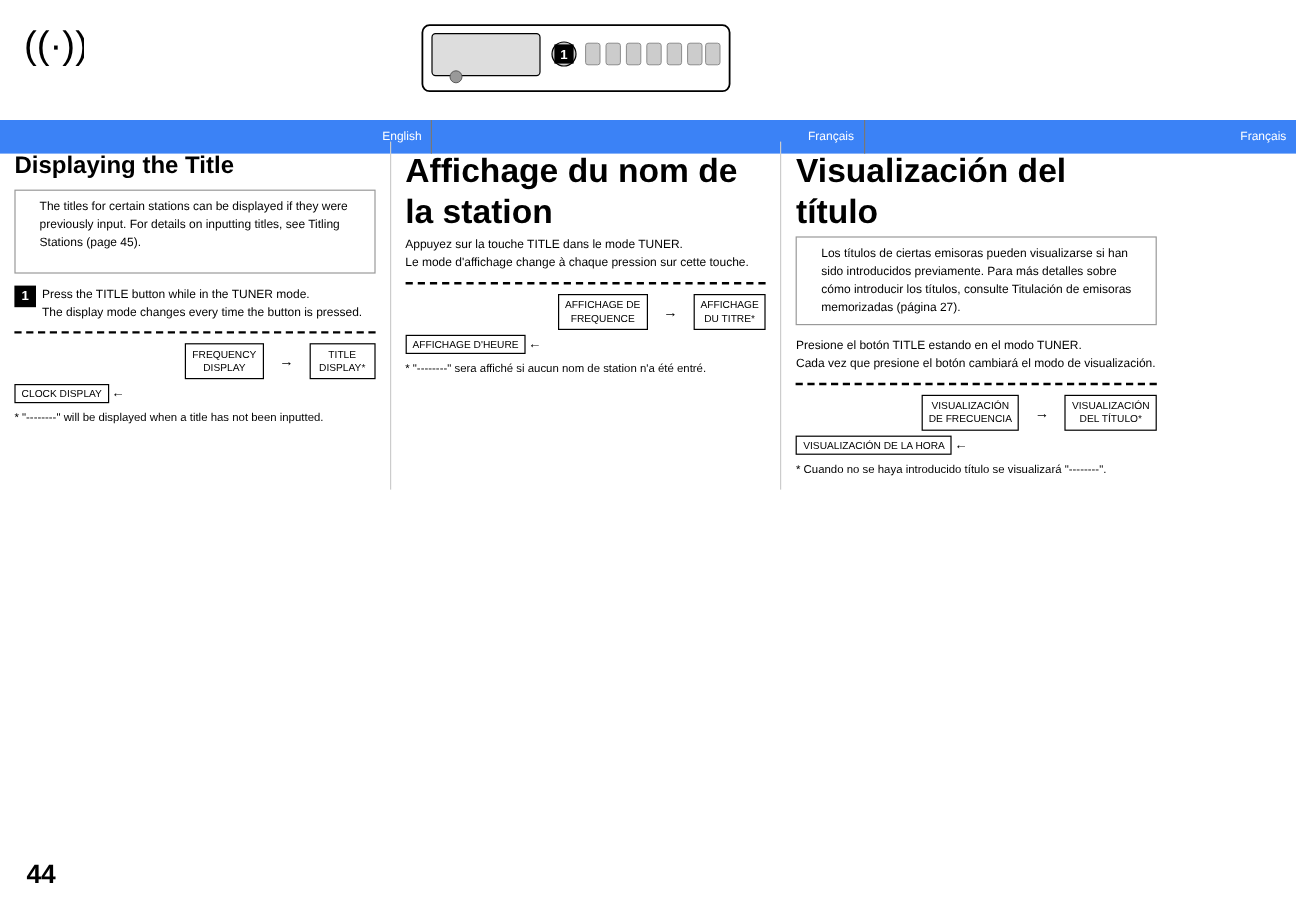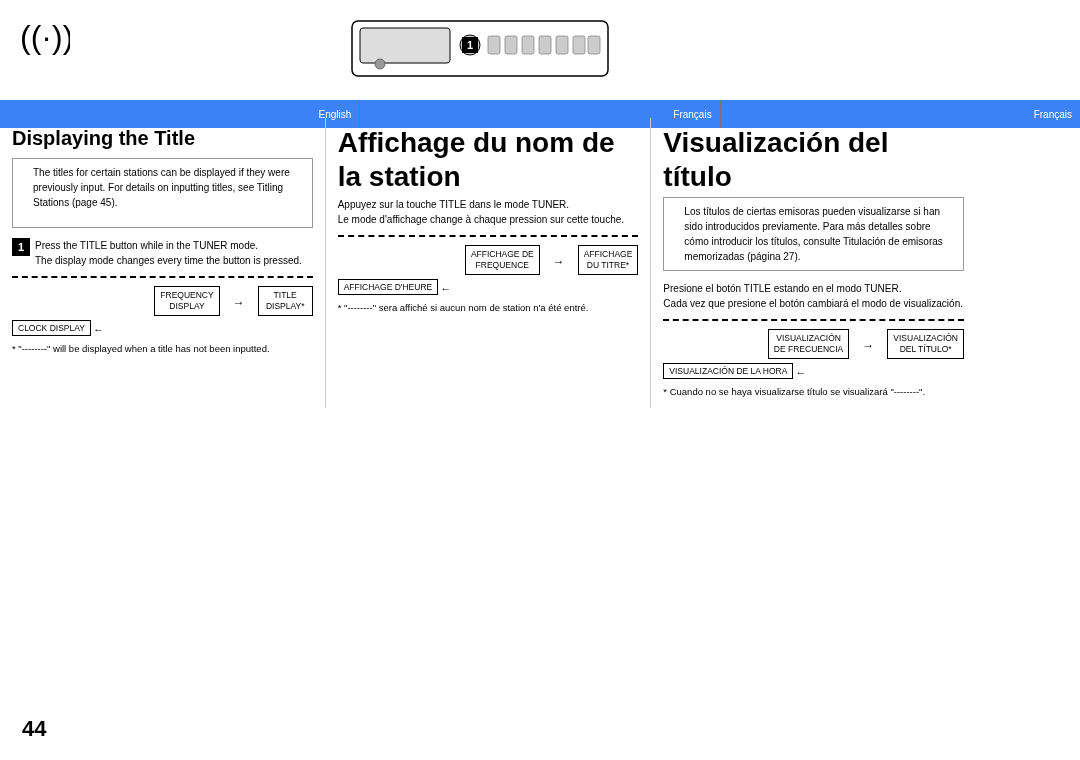--- a/index.html
+++ b/index.html
@@ -323,18 +323,18 @@
       <div class="flow-box">VISUALIZACIÓN<br>DE FRECUENCIA</div>
       <span class="flow-arrow">→</span>
       <div class="flow-box">VISUALIZACIÓN<br>DEL TÍTULO*</div>
     </div>
 
     <div class="clock-bar">
       <div class="clock-label">VISUALIZACIÓN DE LA HORA</div>
       <span class="clock-arrow">←</span>
     </div>
 
-    <div class="footnote">* Cuando no se haya visualizarse título se visualizará "--------".</div>
+    <div class="footnote">* Cuando no se haya introducido título se visualizará "--------".</div>
   </div>
 
 </div>
 
 <div class="page-number">44</div>
 
 </body></html>

